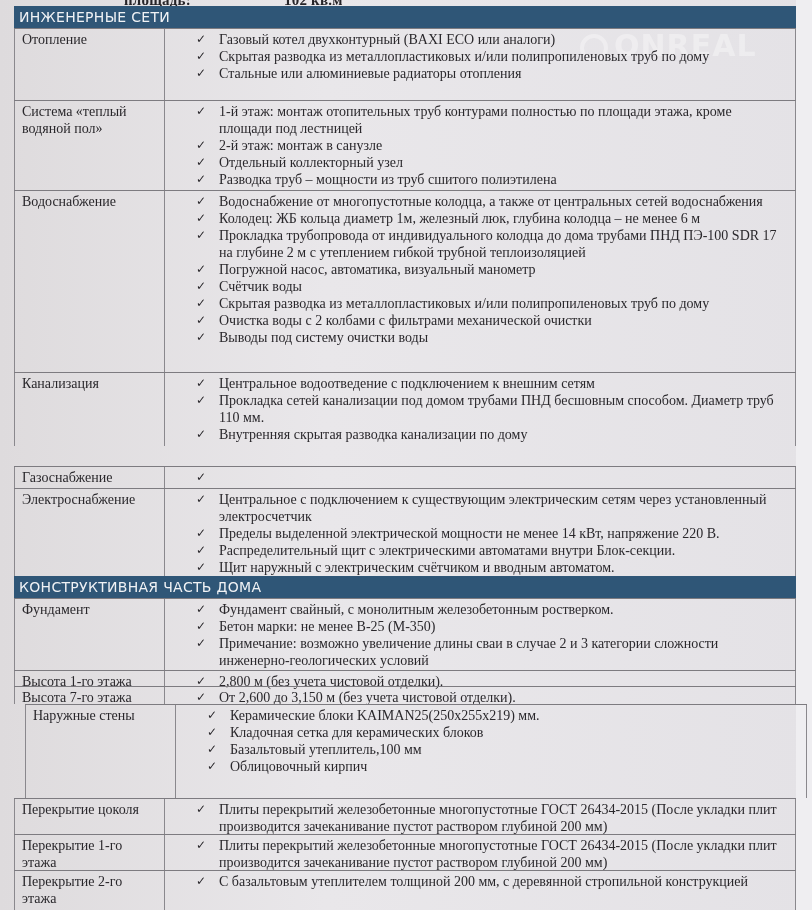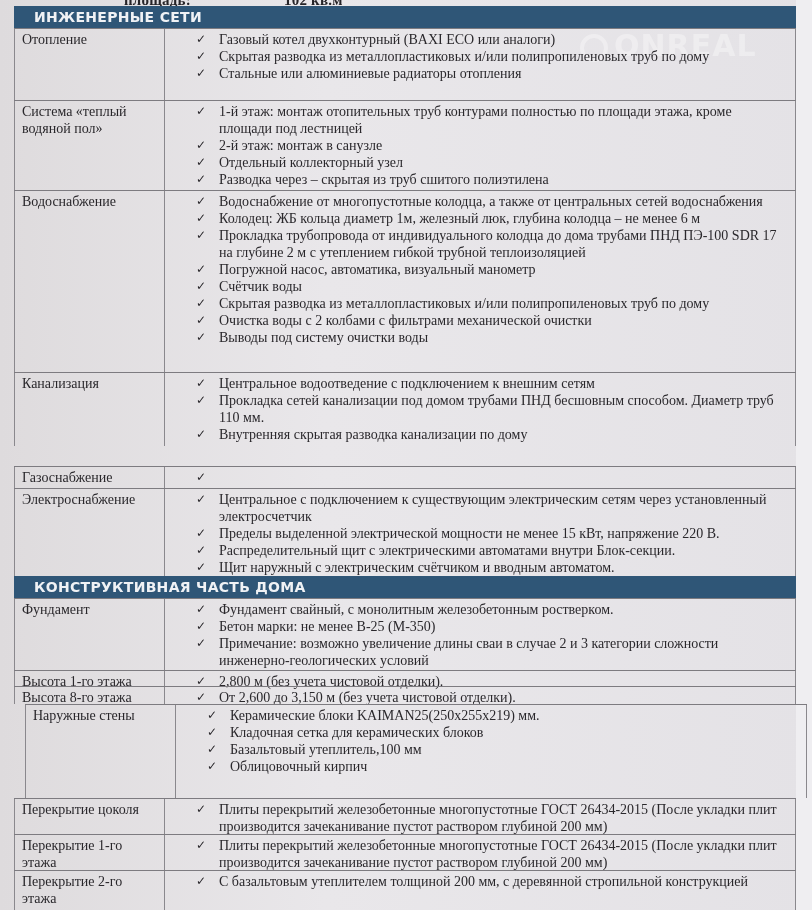--- a/index.html
+++ b/index.html
@@ -20,23 +20,23 @@
   }
   .top-line {
     position: absolute; left: 14px; top: -8px; width: 400px; height: 14px;
     font-size: 15px; font-weight: bold; letter-spacing: 0.2px;
   }
   .top-line .lbl { position: absolute; left: 110px; top: 0; }
   .top-line .val { position: absolute; left: 270px; top: 0; }
   .sec-header {
     position: absolute; left: 14px; width: 782px;
     background: #2f5677; color: #f0f2f5;
-    font-family: "DejaVu Sans", sans-serif; font-weight: bold;
+    font-family: "DejaVu Sans", sans-serif; font-weight: normal;
     font-size: 14px; letter-spacing: 0.3px;
-    display: flex; align-items: center; padding-left: 20px; box-sizing: border-box;
+    display: flex; align-items: center; padding-left: 5px; box-sizing: border-box;
   }
   .row {
     position: absolute; left: 14px; width: 782px; box-sizing: border-box;
     border-top: 1px solid #7d7b80;
   }
   .row .vline {
     position: absolute; left: 150px; top: 0; bottom: 0; width: 1px; background: #8a888d;
   }
   .row .label {
     position: absolute; left: 8px; top: 2px; width: 138px;
@@ -98,21 +98,21 @@
       </div>
       <div class="row" style="top: 100px; height: 90px;">
         <div class="border-left" style="left: 0px; top: 0px; bottom: 0px; height: 100%;"></div>
         <div class="border-right" style="left: 781px; top: 0px; height: 100%;"></div>
         <div class="vline"></div>
         <div class="label">Система «теплый водяной пол»</div>
         <ul class="items">
           <li><span class="chk">✓</span><span>1-й этаж: монтаж отопительных труб контурами полностью по площади этажа, кроме площади под лестницей</span></li>
           <li><span class="chk">✓</span><span>2-й этаж: монтаж в санузле</span></li>
           <li><span class="chk">✓</span><span>Отдельный коллекторный узел</span></li>
-          <li><span class="chk">✓</span><span>Разводка через – скрытая из труб сшитого полиэтилена</span></li>
+          <li><span class="chk">✓</span><span>Разводка труб – мощности из труб сшитого полиэтилена</span></li>
         </ul>
       </div>
       <div class="row" style="top: 190px; height: 182px; padding-left: 25px;">
         <div class="border-left" style="left: 0px; top: 0px; bottom: 0px; height: 100%;"></div>
         <div class="border-right" style="left: 781px; top: 0px; height: 100%;"></div>
         <div class="vline"></div>
         <div class="label">Водоснабжение</div>
         <ul class="items">
           <li><span class="chk">✓</span><span>Водоснабжение от многопустотные колодца, а также от центральных сетей водоснабжения</span></li>
           <li><span class="chk">✓</span><span>Колодец: ЖБ кольца диаметр 1м, железный люк, глубина колодца – не менее 6 м</span></li>
@@ -144,21 +144,21 @@
           <li><span class="chk">✓</span></li>
         </ul>
       </div>
       <div class="row" style="top: 488px; height: 88px; padding-left: 8px;">
         <div class="border-left" style="left: 0px; top: 0px; bottom: 0px; height: 100%;"></div>
         <div class="border-right" style="left: 781px; top: 0px; height: 100%;"></div>
         <div class="vline"></div>
         <div class="label">Электроснабжение</div>
         <ul class="items">
           <li><span class="chk">✓</span><span>Центральное с подключением к существующим электрическим сетям через установленный электросчетчик</span></li>
-          <li><span class="chk">✓</span><span>Пределы выделенной электрической мощности не менее 15 кВт, напряжение 220 В.</span></li>
+          <li><span class="chk">✓</span><span>Пределы выделенной электрической мощности не менее 14 кВт, напряжение 220 В.</span></li>
           <li><span class="chk">✓</span><span>Распределительный щит с электрическими автоматами внутри Блок-секции.</span></li>
           <li><span class="chk">✓</span><span>Щит наружный с электрическим счётчиком и вводным автоматом.</span></li>
         </ul>
       </div>
       <div class="sec-header" style="top: 576px; height: 22px;">КОНСТРУКТИВНАЯ ЧАСТЬ ДОМА</div>
       <div class="row" style="top: 598px; height: 72px;">
         <div class="border-left" style="left: 0px; top: 0px; bottom: 0px; height: 100%;"></div>
         <div class="border-right" style="left: 781px; top: 0px; height: 100%;"></div>
         <div class="vline"></div>
         <div class="label">Фундамент</div>
@@ -174,21 +174,21 @@
         <div class="vline"></div>
         <div class="label">Высота 1-го этажа</div>
         <ul class="items">
           <li><span class="chk">✓</span><span>2,800 м (без учета чистовой отделки).</span></li>
         </ul>
       </div>
       <div class="row" style="top: 686px; height: 18px;">
         <div class="border-left" style="left: 0px; top: 0px; bottom: 0px; height: 100%;"></div>
         <div class="border-right" style="left: 781px; top: 0px; height: 100%;"></div>
         <div class="vline"></div>
-        <div class="label">Высота 8-го этажа</div>
+        <div class="label">Высота 7-го этажа</div>
         <ul class="items">
           <li><span class="chk">✓</span><span>От 2,600 до 3,150 м (без учета чистовой отделки).</span></li>
         </ul>
       </div>
       <div class="row" style="top: 704px; height: 94px; margin-left: 11px;">
         <div class="border-left" style="left: 0px; top: 0px; bottom: 0px; height: 100%;"></div>
         <div class="border-right" style="left: 781px; top: 0px; height: 100%;"></div>
         <div class="vline"></div>
         <div class="label">Наружные стены</div>
         <ul class="items">

